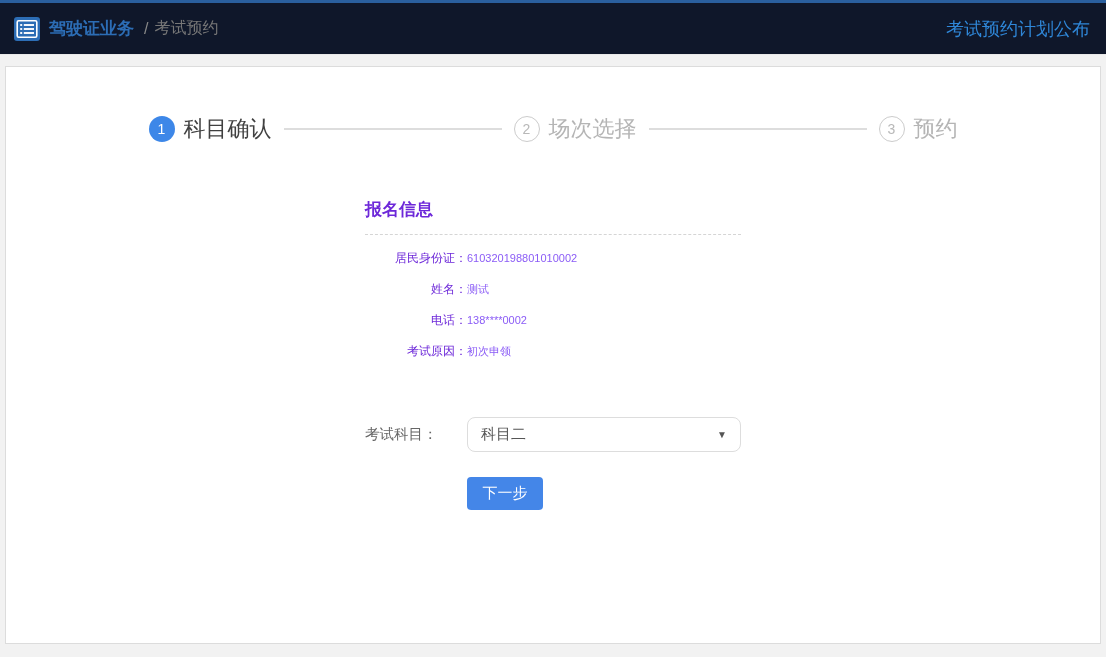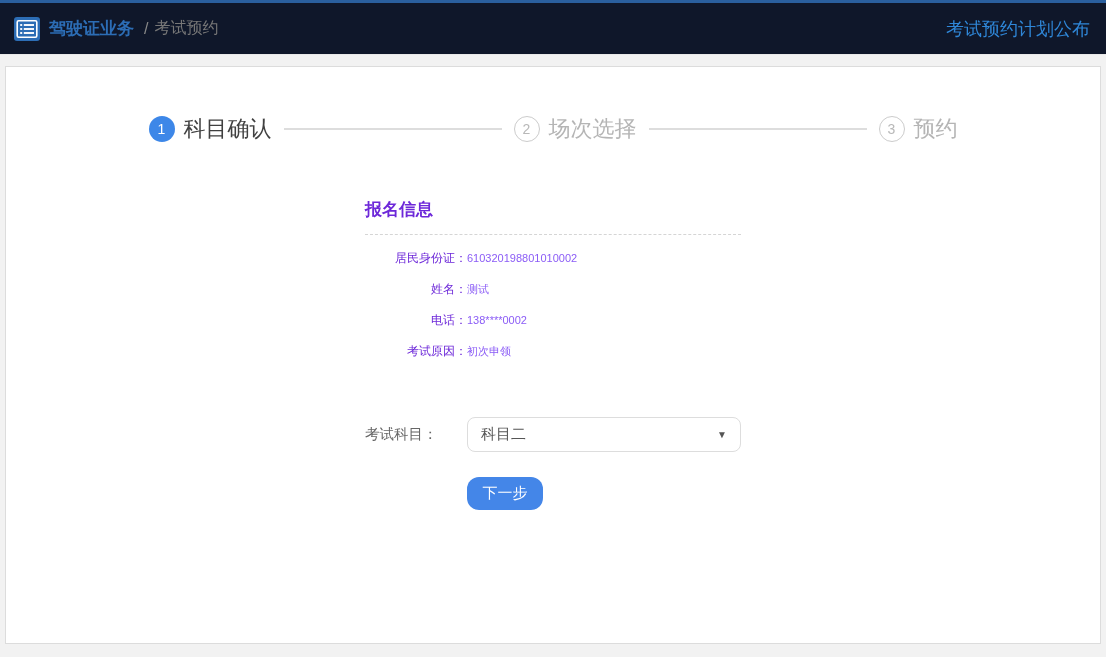--- a/index.html
+++ b/index.html
@@ -66,21 +66,21 @@
     border: 1px solid #ddd; border-radius: 8px;
     display: flex; align-items: center; justify-content: space-between;
     padding: 0 13px; cursor: pointer; background: #fff;
   }
   .select-value { color: #555; font-size: 15px; }
   .select-arrow { color: #555; font-size: 10px; }
 
   .btn-row { margin-top: 25px; padding-left: 102px; }
   .next-btn {
     width: 76px; height: 33px;
-    background: #4486e8; border: none; border-radius: 12px;
+    background: #4486e8; border: none; border-radius: 4px;
     color: #fff; font-size: 15px; cursor: pointer;
     font-family: "Liberation Sans", "DejaVu Sans", sans-serif;
   }
 </style>
 </head>
 <body>
 
 <div class="topline"></div>
 
 <div class="header">

